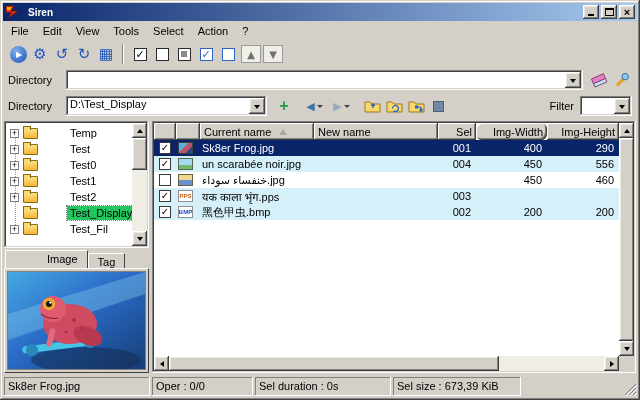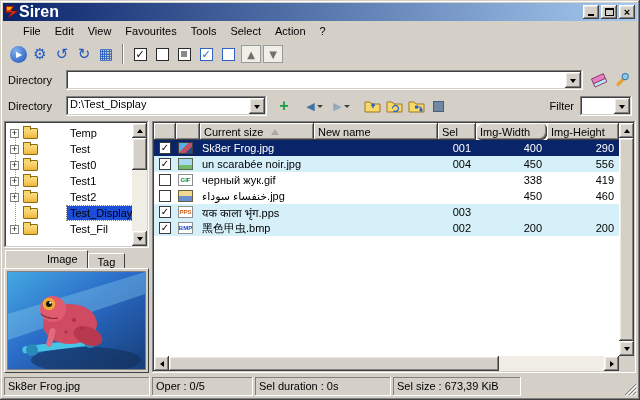--- a/index.html
+++ b/index.html
@@ -7,28 +7,28 @@
   body { font-family: "Liberation Sans", "DejaVu Sans", sans-serif; font-size: 11px; color:#000; }
 
   #win { position:relative; width:640px; height:400px; background:#d4d0c8; overflow:hidden;
     box-shadow: inset -1px -1px 0 #404040, inset 1px 1px 0 #d4d0c8, inset -2px -2px 0 #808080, inset 2px 2px 0 #fff; }
 
   .out1 { box-shadow: inset -1px -1px 0 #404040, inset 1px 1px 0 #fff, inset -2px -2px 0 #808080, inset 2px 2px 0 #ece9e0; background:#d4d0c8; }
 
   
   .titlebar { position:absolute; left:3px; top:3px; width:634px; height:18px;
     background:linear-gradient(90deg,#0a246a,#a6caf0); display:flex; align-items:center; padding:0 2px; }
-  .title-text { color:#fff; font-weight:bold; margin-left:0; flex:1; font-size:16px; }
+  .title-text { color:#fff; font-weight:bold; margin-left:9px; flex:1; font-size:10px; }
   .tbtn { width:16px; height:14px; margin-left:2px; position:relative; display:flex; align-items:center; justify-content:center; }
   .g-min { width:6px; height:2px; background:#000; margin-top:6px; }
   .g-max { width:9px; height:8px; border:1px solid #000; border-top-width:2px; }
   .g-close { font-weight:bold; font-size:11px; line-height:11px; }
 
   
-  .menubar { position:absolute; left:3px; top:21px; width:638px; height:20px; display:flex; align-items:center; padding-left:13px;text-align:center; }
+  .menubar { position:absolute; left:3px; top:21px; width:638px; height:20px; display:flex; align-items:center; padding-left:1px;text-align:center; }
   .menu-item { padding:3px 7px; }
 
   
   .toolbar { position:absolute; left:3px; top:41px; width:634px; height:26px; display:flex; align-items:center; padding-left:4px; }
   .tb { width:22px; height:22px; display:flex; align-items:center; justify-content:center; }
   .blue-circle { width:17px; height:17px; border-radius:50%; background:radial-gradient(circle at 35% 30%, #7fb0f0, #1b50b4); color:#fff; font-size:8px; display:flex; align-items:center; justify-content:center; padding-left:2px; }
   .blue-glyph { color:#2258bc; font-size:15px; line-height:16px; font-family:"DejaVu Sans",sans-serif; }
   .tb-sep { width:2px; height:20px; border-left:1px solid #808080; border-right:1px solid #fff; margin:0 5px; }
   .cbx { width:13px; height:13px; background:#fff; border:1px solid #2a2a2a; display:flex; align-items:center; justify-content:center; }
   .cbx .ck { font-size:11px; font-weight:bold; line-height:11px; font-family:"DejaVu Sans",sans-serif; }
@@ -60,21 +60,21 @@
     box-shadow: inset -1px -1px 0 #fff, inset 1px 1px 0 #808080, inset -2px -2px 0 #d4d0c8, inset 2px 2px 0 #404040; }
   .tree-view { position:absolute; inset:2px 17px 2px 2px; overflow:hidden; }
   .tree-view::before { content:""; position:absolute; left:9px; top:8px; height:100px; border-left:1px dotted #9a9a9a; }
   .titem { position:absolute; left:0; right:0; height:16px; display:flex; align-items:center; }
   .texp { width:9px; height:9px; flex:none; margin-left:4px; background:#fff; border:1px solid #808080; font-size:9px; line-height:7px; text-align:center; position:relative; z-index:1; }
   .texp.noexp { visibility:hidden; }
   .folder { width:15px; height:11px; flex:none; position:relative; margin:1px 4px 0 4px;
     background:linear-gradient(#ffe089,#efb93a); border:1px solid #8a6a14; border-radius:1px; }
   .folder::before { content:""; position:absolute; top:-3px; left:-1px; width:6px; height:3px; background:#f8d868; border:1px solid #8a6a14; border-bottom:none; }
   .tlabel { padding:1px 3px; white-space:nowrap;margin-left:25px; }
-  .tlabel.sel { background:#1d4ed8; outline:1px dotted #808080; }
+  .tlabel.sel { background:#22c55e; outline:1px dotted #808080; }
 
   .vscroll { position:absolute; width:15px; background:#efede4; }
   .tree-scroll { right:2px; top:2px; height:123px; }
   .sb-btn { position:absolute; left:0; width:15px; height:15px; display:flex; align-items:center; justify-content:center; }
   .sb-btn.up { top:0; } .sb-btn.down { bottom:0; }
   .tri-u { width:0; height:0; border:3px solid transparent; border-bottom:4px solid #000; margin-bottom:3px; }
   .tri-d { width:0; height:0; border:3px solid transparent; border-top:4px solid #000; margin-top:3px; }
   .tri-l { width:0; height:0; border:3px solid transparent; border-right:4px solid #000; margin-right:3px; }
   .tri-r { width:0; height:0; border:3px solid transparent; border-left:4px solid #000; margin-left:3px; }
   .sb-thumb { position:absolute; left:0; width:15px; background:#d4d0c8;
@@ -89,21 +89,21 @@
     border-top:1px solid #fff; border-left:1px solid #fff; border-right:1px solid #404040; border-bottom:1px solid #404040; }
   .preview-img { position:absolute; inset:2px; border:1px solid #808080; overflow:hidden; }
   .preview-img svg { display:block; width:100%; height:100%; }
 
   
   .list-panel { position:absolute; left:152px; top:121px; width:484px; height:252px; background:#fff;
     box-shadow: inset -1px -1px 0 #fff, inset 1px 1px 0 #808080, inset -2px -2px 0 #d4d0c8, inset 2px 2px 0 #404040; }
   .lheader { position:absolute; left:2px; top:2px; width:465px; height:17px; display:flex; }
   .hcell { height:17px; display:flex; align-items:center; padding:0 4px; overflow:hidden; white-space:nowrap;
     background:#d4d0c8; box-shadow: inset -1px -1px 0 #404040, inset 1px 1px 0 #fff, inset -2px -2px 0 #808080; }
-  .hcell.num { }
+  .hcell.num { justify-content:flex-end; }
   .c0 { width:22px; flex:none; } .c1 { width:24px; flex:none; } .c2 { width:114px; flex:none; }
   .c3 { width:124px; flex:none; } .c4 { width:38px; flex:none; } .c5 { width:71px; flex:none;border-radius:6px; } .c6 { width:72px; flex:none; }
   .sort-tri { width:0; height:0; border:4px solid transparent; border-bottom:6px solid #aca89e; margin-left:8px; margin-top:-3px; }
   .lrows { position:absolute; left:2px; top:19px; width:465px; height:216px; background:#fff; overflow:hidden; }
   .lrow { display:flex; height:16px; align-items:center; }
   .lrow.row-checked { background:#d6f0fa; }
   .lrow.row-selected { background:#0a246a; color:#fff; }
   .cell { height:16px; display:flex; align-items:center; padding:0 2px; overflow:hidden; white-space:nowrap; }
   .cell.num { justify-content:flex-end; padding-right:5px; }
   .cell.c0 { justify-content:center; }
@@ -148,21 +148,20 @@
       </div>
     <div class="tbtn out1">
         <span class="g-close">×</span>
       </div>
   </div>
 
   <div class="menubar">
     <span class="menu-item">File</span>
     <span class="menu-item">Edit</span>
     <span class="menu-item">View</span>
-    <span class="menu-item">Favourites</span>
     <span class="menu-item">Tools</span>
     <span class="menu-item">Select</span>
     <span class="menu-item">Action</span>
     <span class="menu-item">?</span>
   </div>
 
   <div class="toolbar">
     <div class="tb">
         <span class="blue-circle">▶</span>
       </div>
@@ -371,21 +370,21 @@
 
   <div class="list-panel">
     <div class="lheader">
       <div class="hcell c0">
           <span></span>
         </div>
       <div class="hcell c1">
           <span></span>
         </div>
       <div class="hcell c2">
-          <span>Current size</span>
+          <span>Current name</span>
           <span class="sort-tri"></span>
         </div>
       <div class="hcell c3">
           <span>New name</span>
         </div>
       <div class="hcell c4 num">
           <span>Sel</span>
         </div>
       <div class="hcell c5 num">
           <span>Img-Width</span>
@@ -421,43 +420,28 @@
         <div class="cell c1">
             <span class="ficon i-pic"></span>
           </div>
         <div class="cell c2">un scarabée noir.jpg</div>
         <div class="cell c3"></div>
         <div class="cell c4 num">004</div>
         <div class="cell c5 num">450</div>
         <div class="cell c6 num">556</div>
       </div>
 
+
       <div class="lrow">
         <div class="cell c0">
             <span class="rcbx">
               <span></span>
             </span>
           </div>
         <div class="cell c1">
-            <span class="ficon i-badge b-gif">GIF</span>
-          </div>
-        <div class="cell c2">черный жук.gif</div>
-        <div class="cell c3"></div>
-        <div class="cell c4 num"></div>
-        <div class="cell c5 num">338</div>
-        <div class="cell c6 num">419</div>
-      </div>
-
-      <div class="lrow">
-        <div class="cell c0">
-            <span class="rcbx">
-              <span></span>
-            </span>
-          </div>
-        <div class="cell c1">
             <span class="ficon i-pic2"></span>
           </div>
         <div class="cell c2">خنفساء سوداء.jpg</div>
         <div class="cell c3"></div>
         <div class="cell c4 num"></div>
         <div class="cell c5 num">450</div>
         <div class="cell c6 num">460</div>
       </div>
 
       <div class="lrow row-checked">
@@ -510,21 +494,21 @@
       <div class="hthumb" style="left:15px;width:330px"></div>
       <div class="sb-btn right out1">
           <span class="tri-r"></span>
         </div>
     </div>
     <div class="sb-corner"></div>
   </div>
 
   <div class="statusbar">
     <div class="spane" style="left:1px;width:146px">Sk8er Frog.jpg</div>
-    <div class="spane" style="left:149px;width:101px">Oper : 0/5</div>
+    <div class="spane" style="left:149px;width:101px">Oper : 0/0</div>
     <div class="spane" style="left:252px;width:136px">Sel duration : 0s</div>
     <div class="spane" style="left:390px;width:128px">Sel size : 673,39 KiB</div>
     <svg class="grip" width="14" height="14" viewBox="0 0 14 14">
       <path d="M13 2 L2 13 M13 6 L6 13 M13 10 L10 13" stroke="#808080" stroke-width="1"></path>
       <path d="M14 3 L3 14 M14 7 L7 14 M14 11 L11 14" stroke="#ffffff" stroke-width="1"></path>
     </svg>
   </div>
 
 </div>
 

